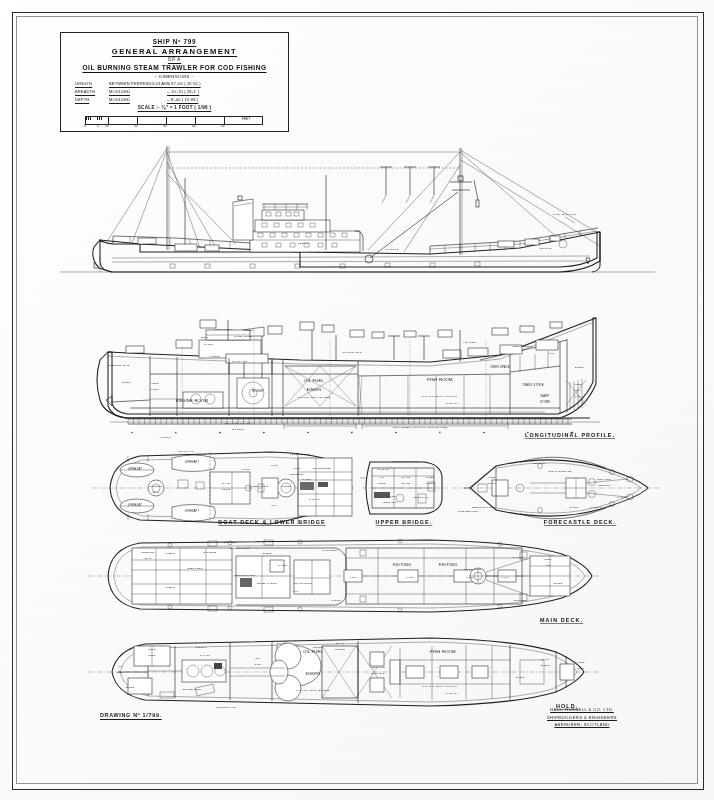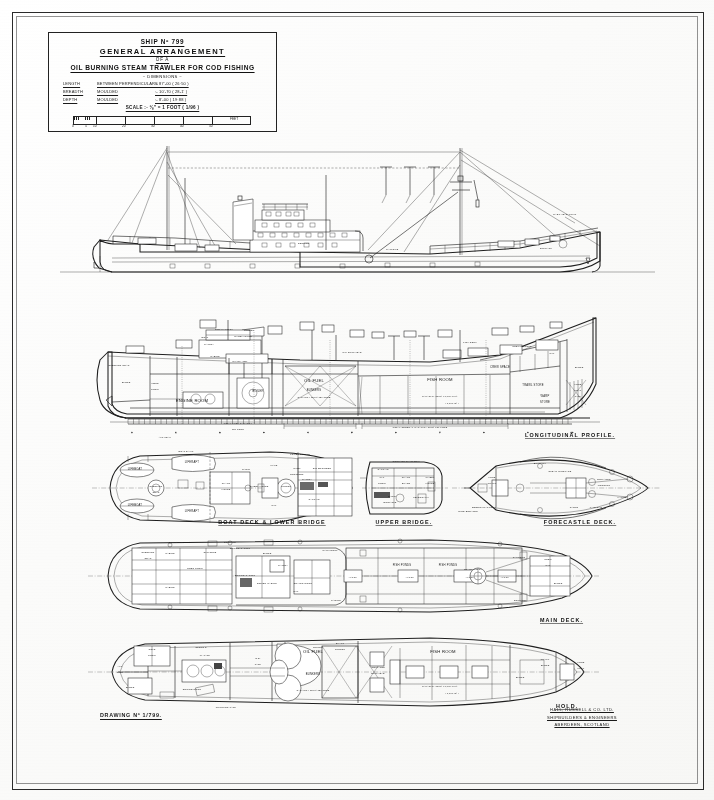--- a/index.html
+++ b/index.html
@@ -8,21 +8,21 @@
     font-family:"Liberation Sans", sans-serif;
     color:#1a1a1a;
     background:#fdfdfc;
   }
   .sheet{position:absolute;inset:0;background:
      linear-gradient(135deg,#ffffff 0%,#fbfbfa 40%,#f7f7f5 100%);}
   .grain{position:absolute;inset:0;opacity:.35;pointer-events:none;
      background:repeating-linear-gradient(0deg,rgba(0,0,0,.012) 0 1px,transparent 1px 3px);}
   .frame-outer{position:absolute;left:12px;top:12px;width:690px;height:776px;border:1.4px solid #2a2a2a;}
   .frame-inner{position:absolute;left:16px;top:16px;width:680px;height:766px;border:.7px solid #3a3a3a;opacity:.55;}
-  .titlebox{position:absolute;left:48px;top:32px;width:227px;height:98px;border:1.1px solid #222;background:transparent;}
+  .titlebox{position:absolute;left:60px;top:32px;width:227px;height:98px;border:1.1px solid #222;background:transparent;}
   .tl{position:absolute;width:100%;text-align:center;letter-spacing:.7px;color:#111;}
   .u{text-decoration:underline;text-underline-offset:1.5px;}
   .t1{top:5px;font-size:6.4px;font-weight:700;}
   .t2{top:14px;font-size:7.6px;font-weight:700;letter-spacing:1.4px;}
   .t3{top:24px;font-size:4.6px;}
   .t4{top:31px;font-size:6.6px;font-weight:700;letter-spacing:.5px;}
   .t5{top:41px;font-size:4.2px;letter-spacing:.4px;}
   .dimrow{position:absolute;font-size:4px;letter-spacing:.15px;white-space:nowrap;}
   .dimrow .a{position:absolute;left:0;}
   .dimrow .b{position:absolute;left:34px;}

